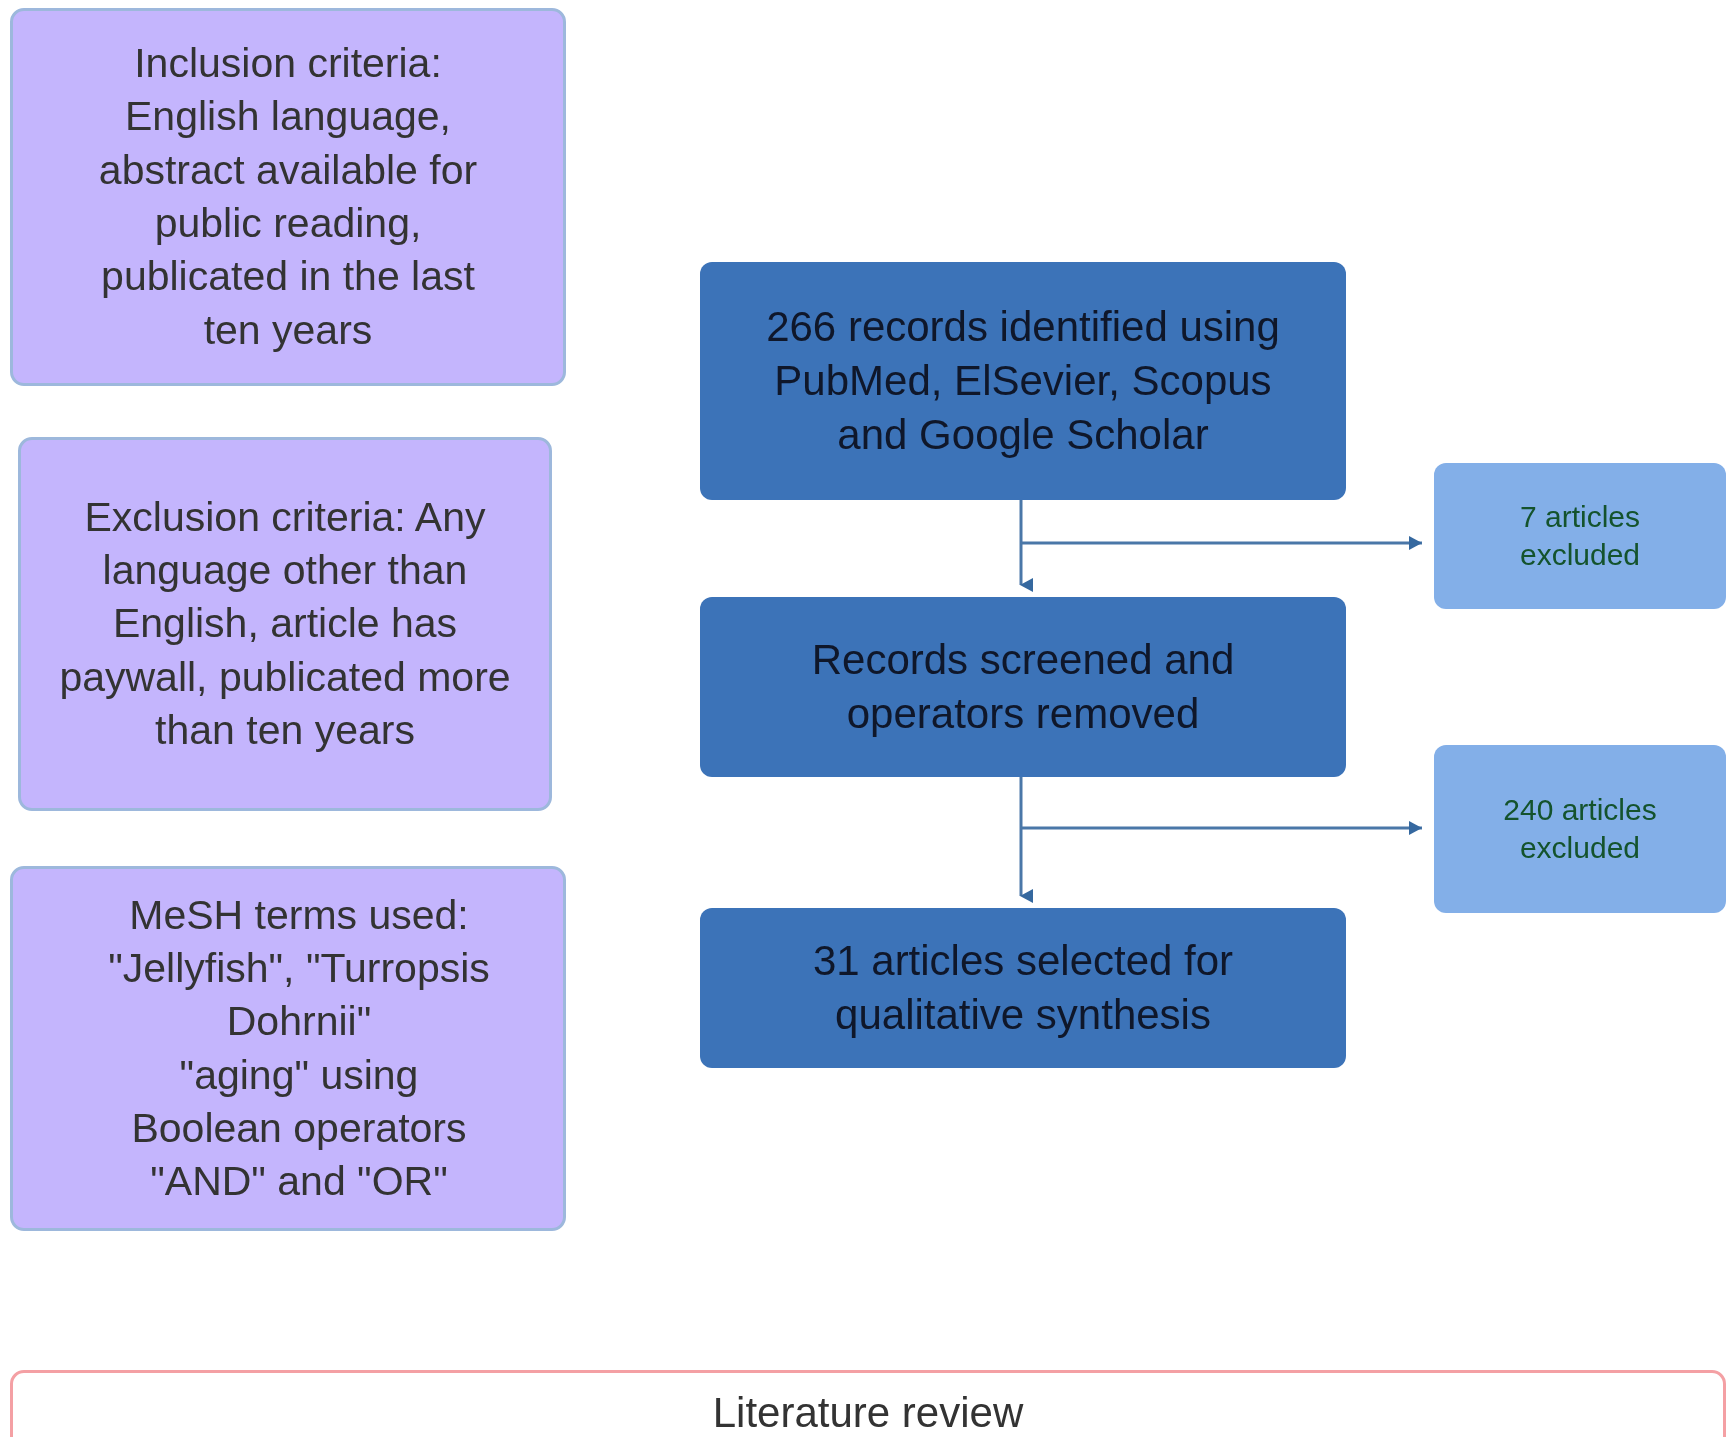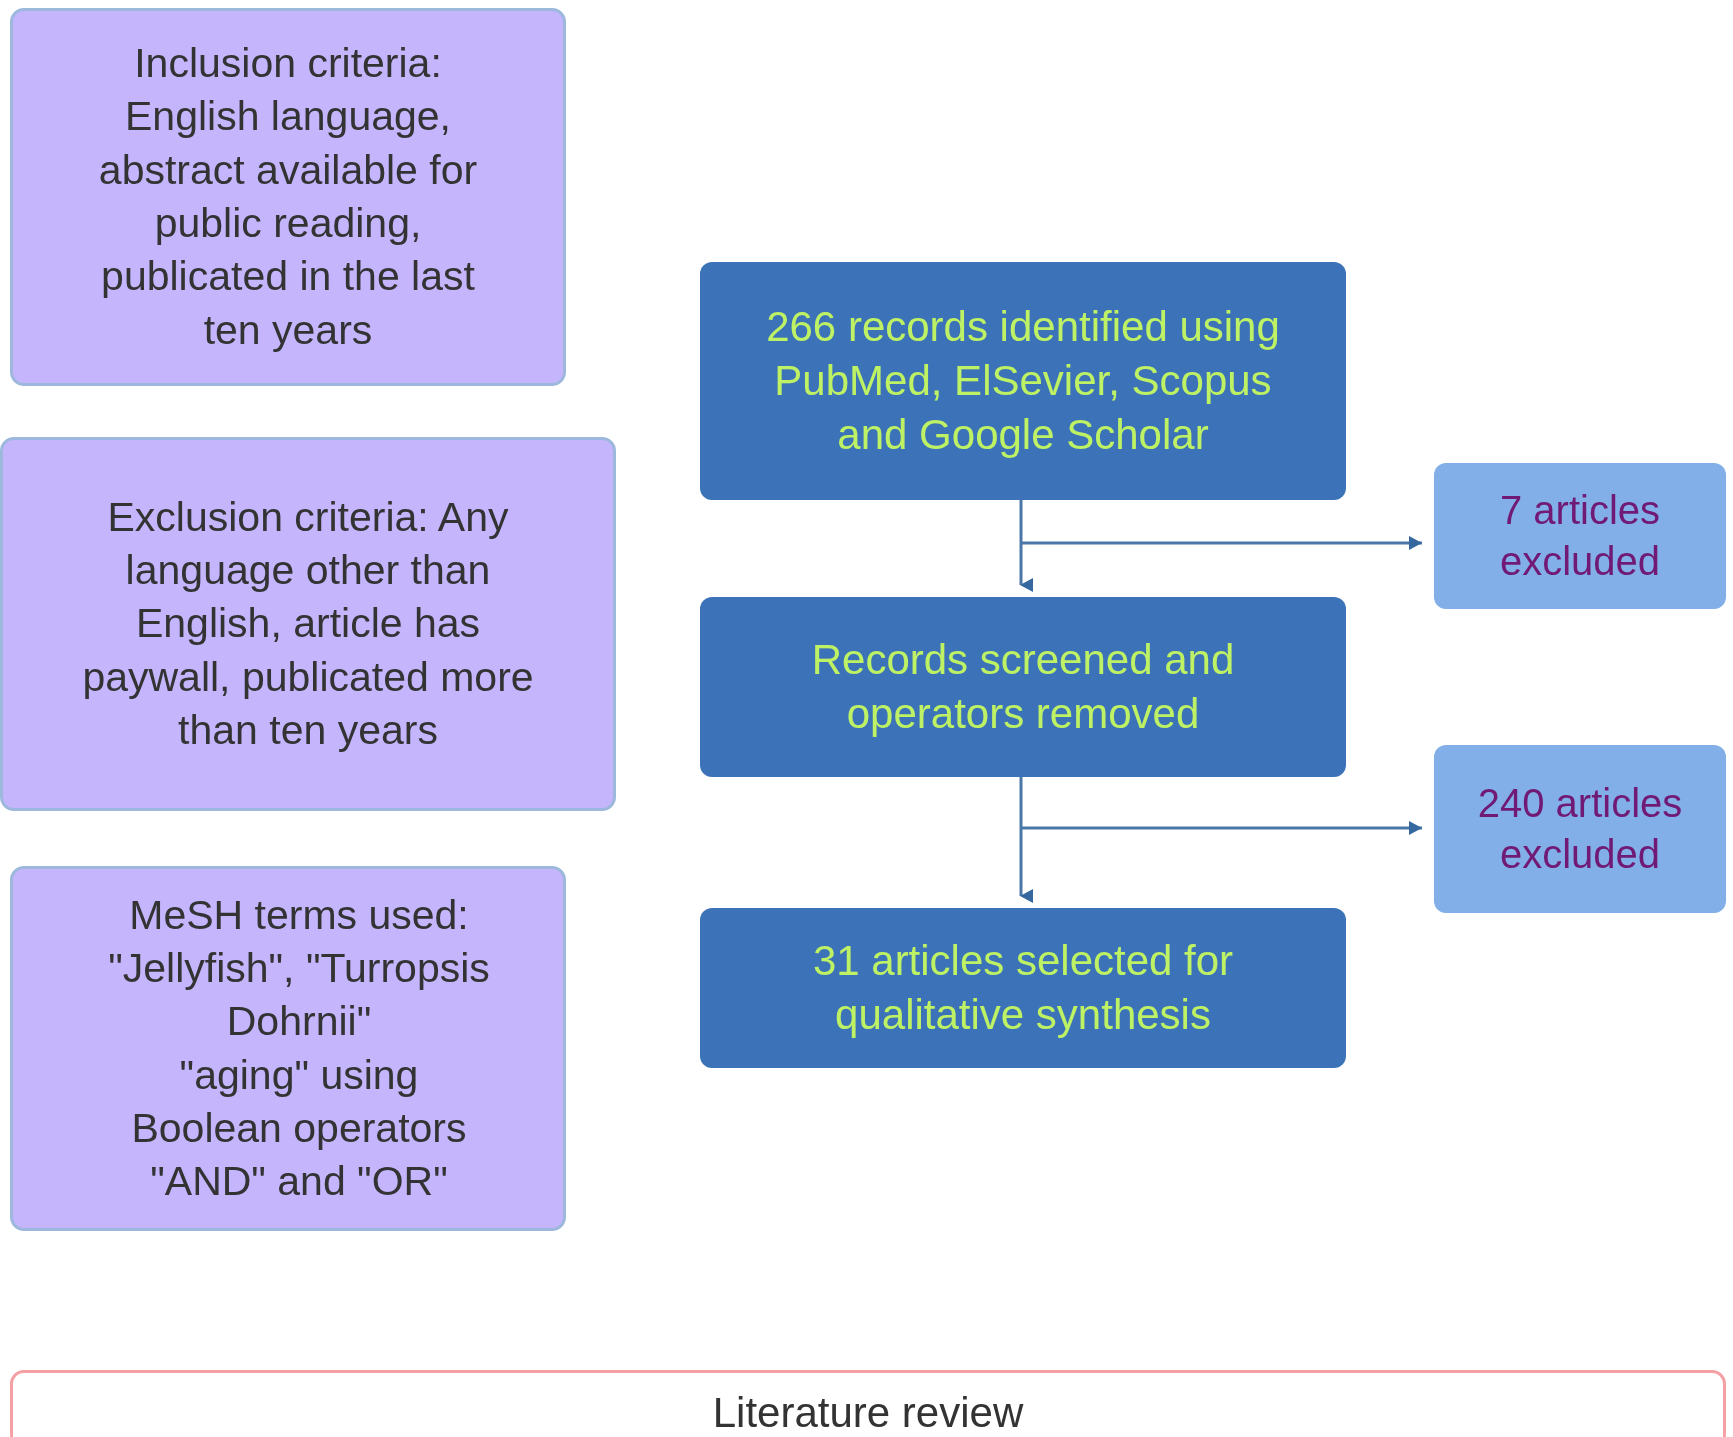--- a/index.html
+++ b/index.html
@@ -30,55 +30,55 @@
     align-items: center;
     justify-content: center;
     text-align: center;
     color: #333333;
     font-size: 41px;
     line-height: 1.30;
     padding: 6px 14px;
     white-space: pre-line;
   }
   #criteria-inclusion { left: 10px;  top: 8px;    width: 556px; height: 378px; }
-  #criteria-exclusion { left: 0;  top: 437px;  width: 616px; height: 374px; }
+  #criteria-exclusion { left: 18px;  top: 437px;  width: 534px; height: 374px; }
   #criteria-mesh      { left: 10px;  top: 866px;  width: 556px; height: 365px; padding-left: 36px; }
 
   
   .flow-box {
     position: absolute;
     box-sizing: border-box;
     background: #3C73B8;
     border-radius: 12px;
     display: flex;
     align-items: center;
     justify-content: center;
     text-align: center;
-    color: #bef264;
+    color: #0f172a;
     font-size: 42px;
     line-height: 1.28;
     padding: 6px 16px;
     white-space: pre-line;
   }
   #flow-identified { left: 700px; top: 262px; width: 646px; height: 238px; }
   #flow-screened   { left: 700px; top: 597px; width: 646px; height: 180px; }
   #flow-selected   { left: 700px; top: 908px; width: 646px; height: 160px; }
 
   
   .excluded-box {
     position: absolute;
     box-sizing: border-box;
     background: #83AFE8;
     border-radius: 12px;
     display: flex;
     align-items: center;
     justify-content: center;
     text-align: center;
-    color: #701a75;
-    font-size: 40px;
+    color: #14532d;
+    font-size: 30px;
     line-height: 1.28;
     padding: 14px 12px;
     white-space: pre-line;
   }
   #excluded-first  { left: 1434px; top: 463px; width: 292px; height: 146px; }
   #excluded-second { left: 1434px; top: 745px; width: 292px; height: 168px; }
 
   
   #literature-review-box {
     position: absolute;

